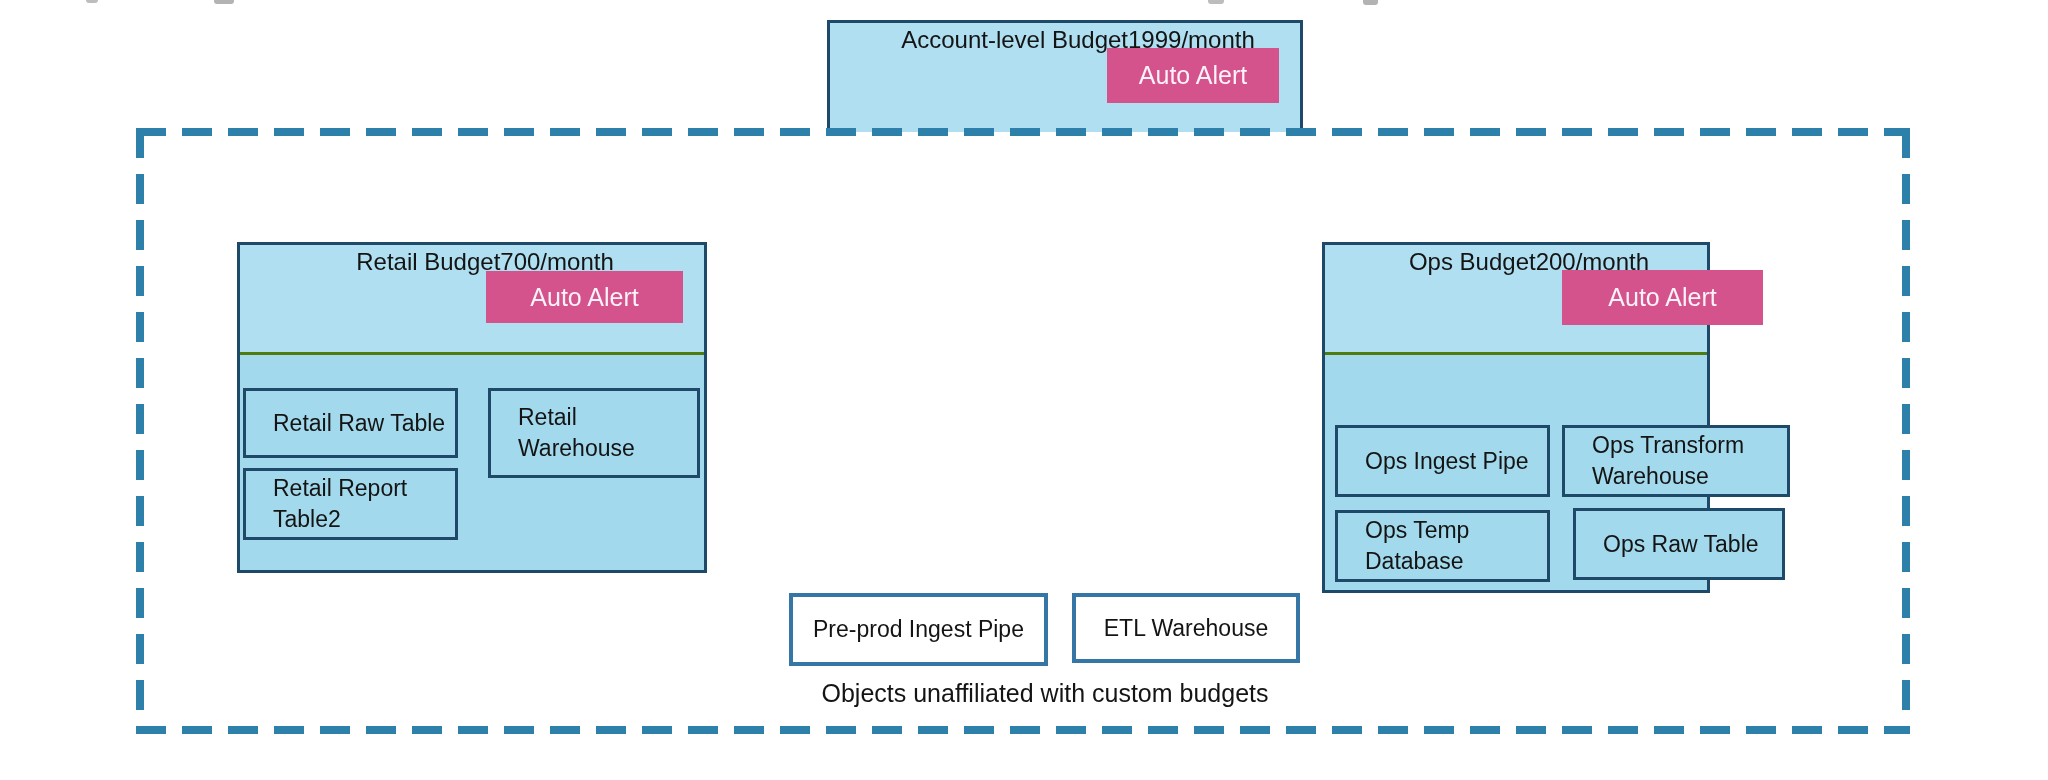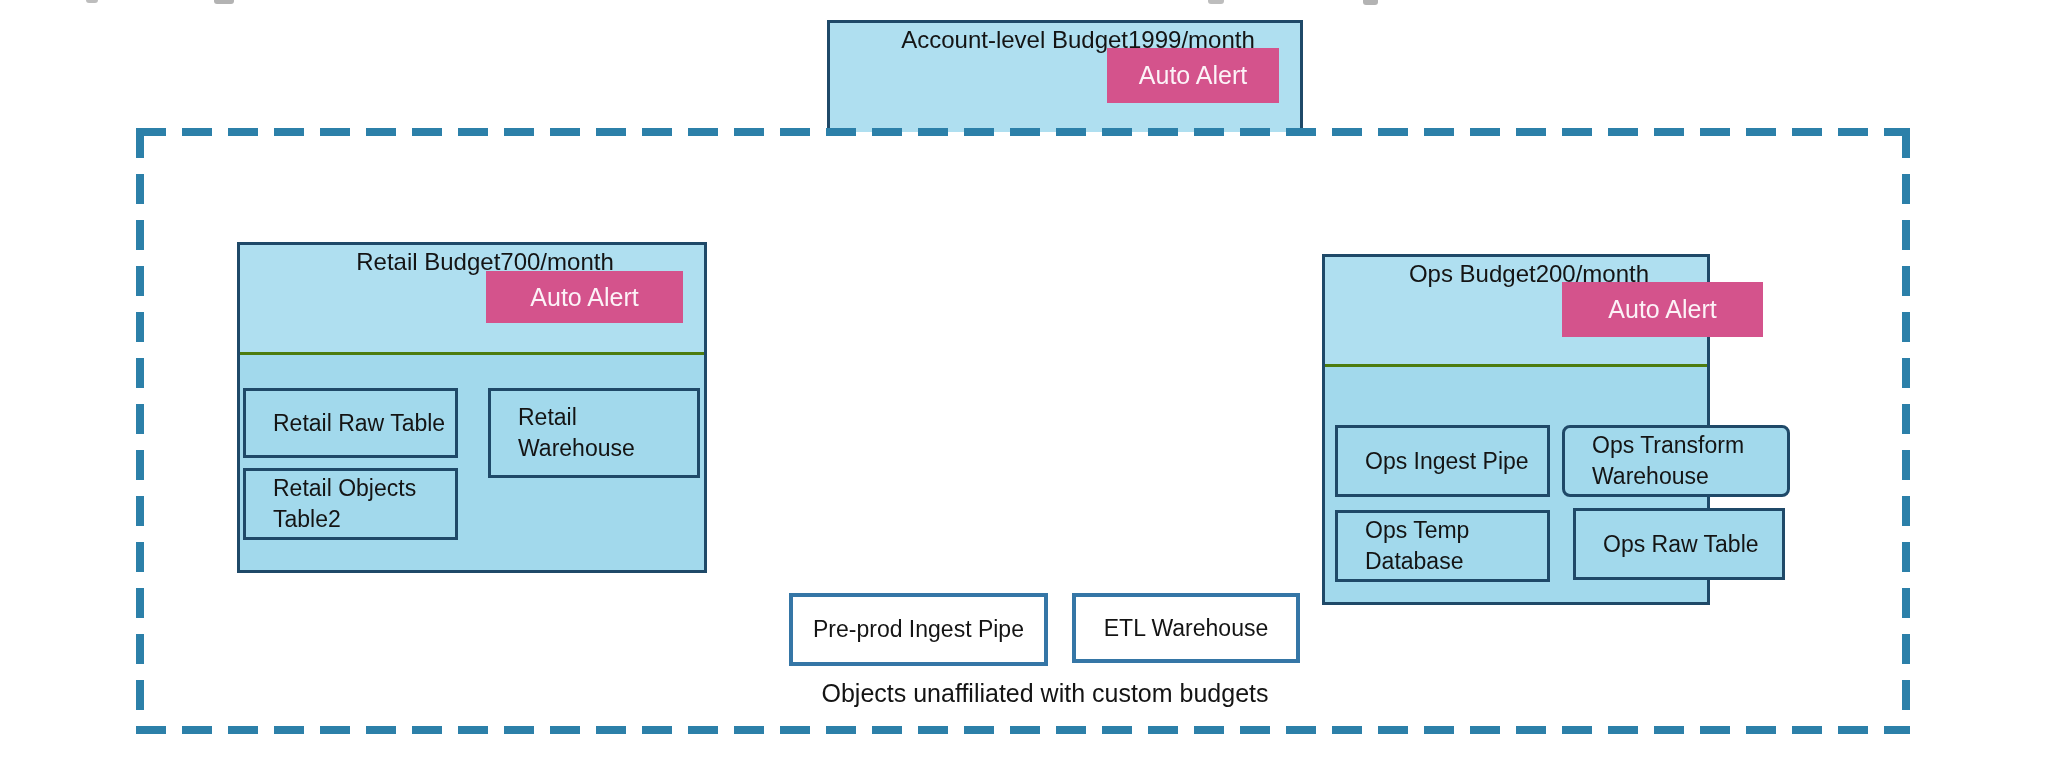--- a/index.html
+++ b/index.html
@@ -167,31 +167,31 @@
 
   <div class="budget-box" style="left:237px; top:242px; width:470px; height:331px;">
     <div class="budget-header with-divider" style="height:110px;">
       <div class="budget-title">Retail Budget</div>
       <div class="budget-amount">700/month</div>
     </div>
     <button class="alert-btn" style="left:246px; top:26px; width:197px; height:52px;">Auto Alert</button>
   </div>
   <div class="obj-box" style="left:243px; top:388px; width:215px; height:70px;">Retail Raw Table</div>
   <div class="obj-box" style="left:488px; top:388px; width:212px; height:90px;">Retail Warehouse</div>
-  <div class="obj-box" style="left:243px; top:468px; width:215px; height:72px;">Retail Objects Table2</div>
+  <div class="obj-box" style="left:243px; top:468px; width:215px; height:72px;">Retail Report Table2</div>
 
-  <div class="budget-box" style="left:1322px; top:254px; width:388px; height:351px;">
+  <div class="budget-box" style="left:1322px; top:242px; width:388px; height:351px;">
     <div class="budget-header with-divider" style="height:110px;">
       <div class="budget-title">Ops Budget</div>
       <div class="budget-amount">200/month</div>
     </div>
     <button class="alert-btn" style="left:237px; top:25px; width:201px; height:55px;">Auto Alert</button>
   </div>
   <div class="obj-box" style="left:1335px; top:425px; width:215px; height:72px;">Ops Ingest Pipe</div>
-  <div class="obj-box" style="left:1562px; top:425px; width:228px; height:72px;border-radius:8px;">Ops Transform Warehouse</div>
+  <div class="obj-box" style="left:1562px; top:425px; width:228px; height:72px;">Ops Transform Warehouse</div>
   <div class="obj-box" style="left:1335px; top:510px; width:215px; height:72px;">Ops Temp Database</div>
   <div class="obj-box" style="left:1573px; top:508px; width:212px; height:72px;">Ops Raw Table</div>
 
   <div class="white-box" style="left:789px; top:593px; width:259px; height:73px;">Pre-prod Ingest Pipe</div>
   <div class="white-box centered" style="left:1072px; top:593px; width:228px; height:70px;">ETL Warehouse</div>
   <div class="caption">Objects unaffiliated with custom budgets</div>
 
 </div>
 
 </body></html>

